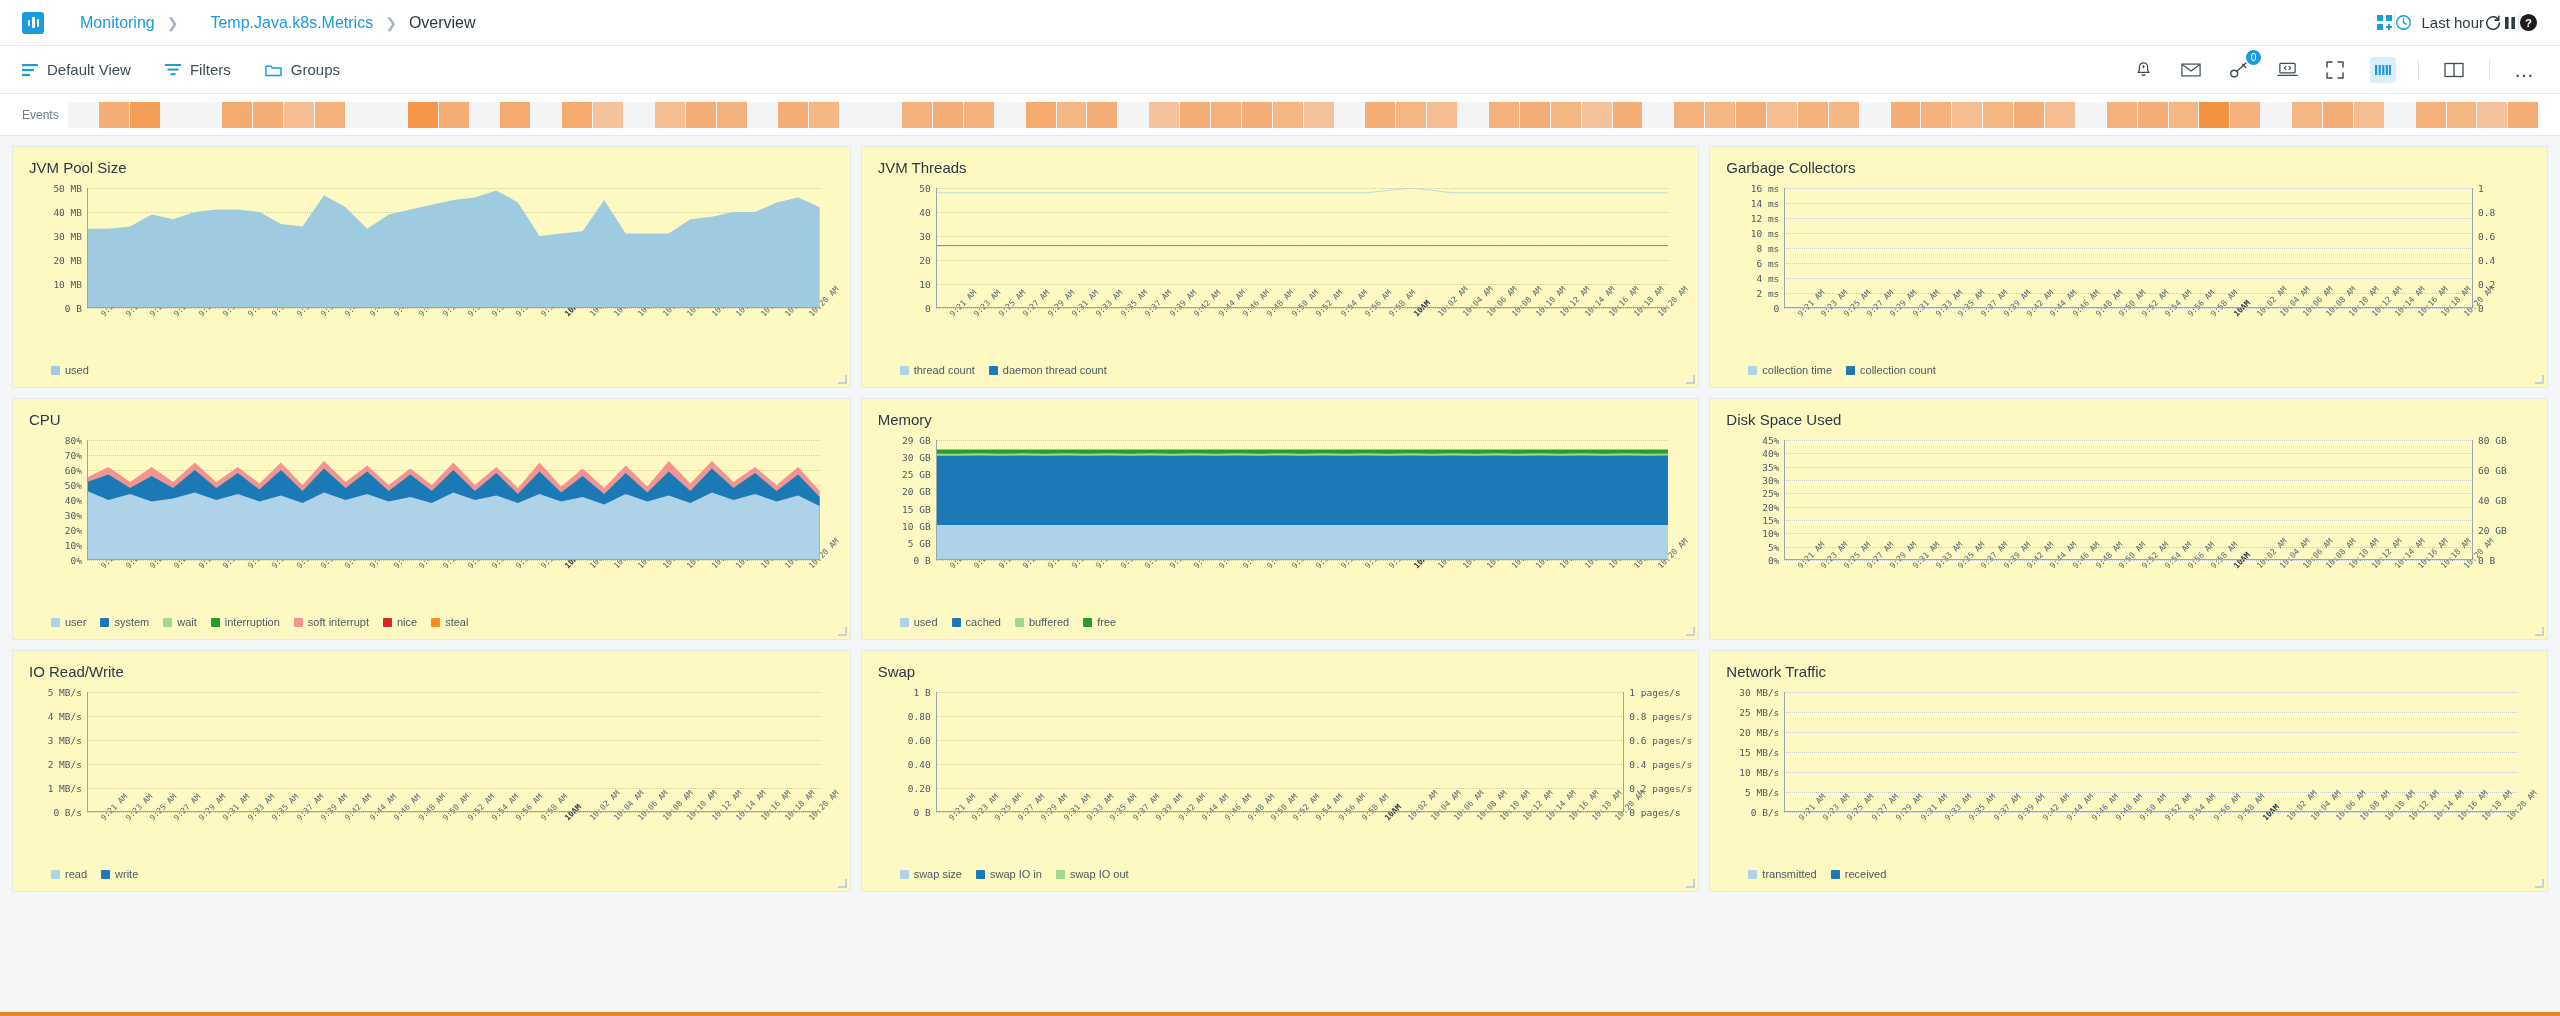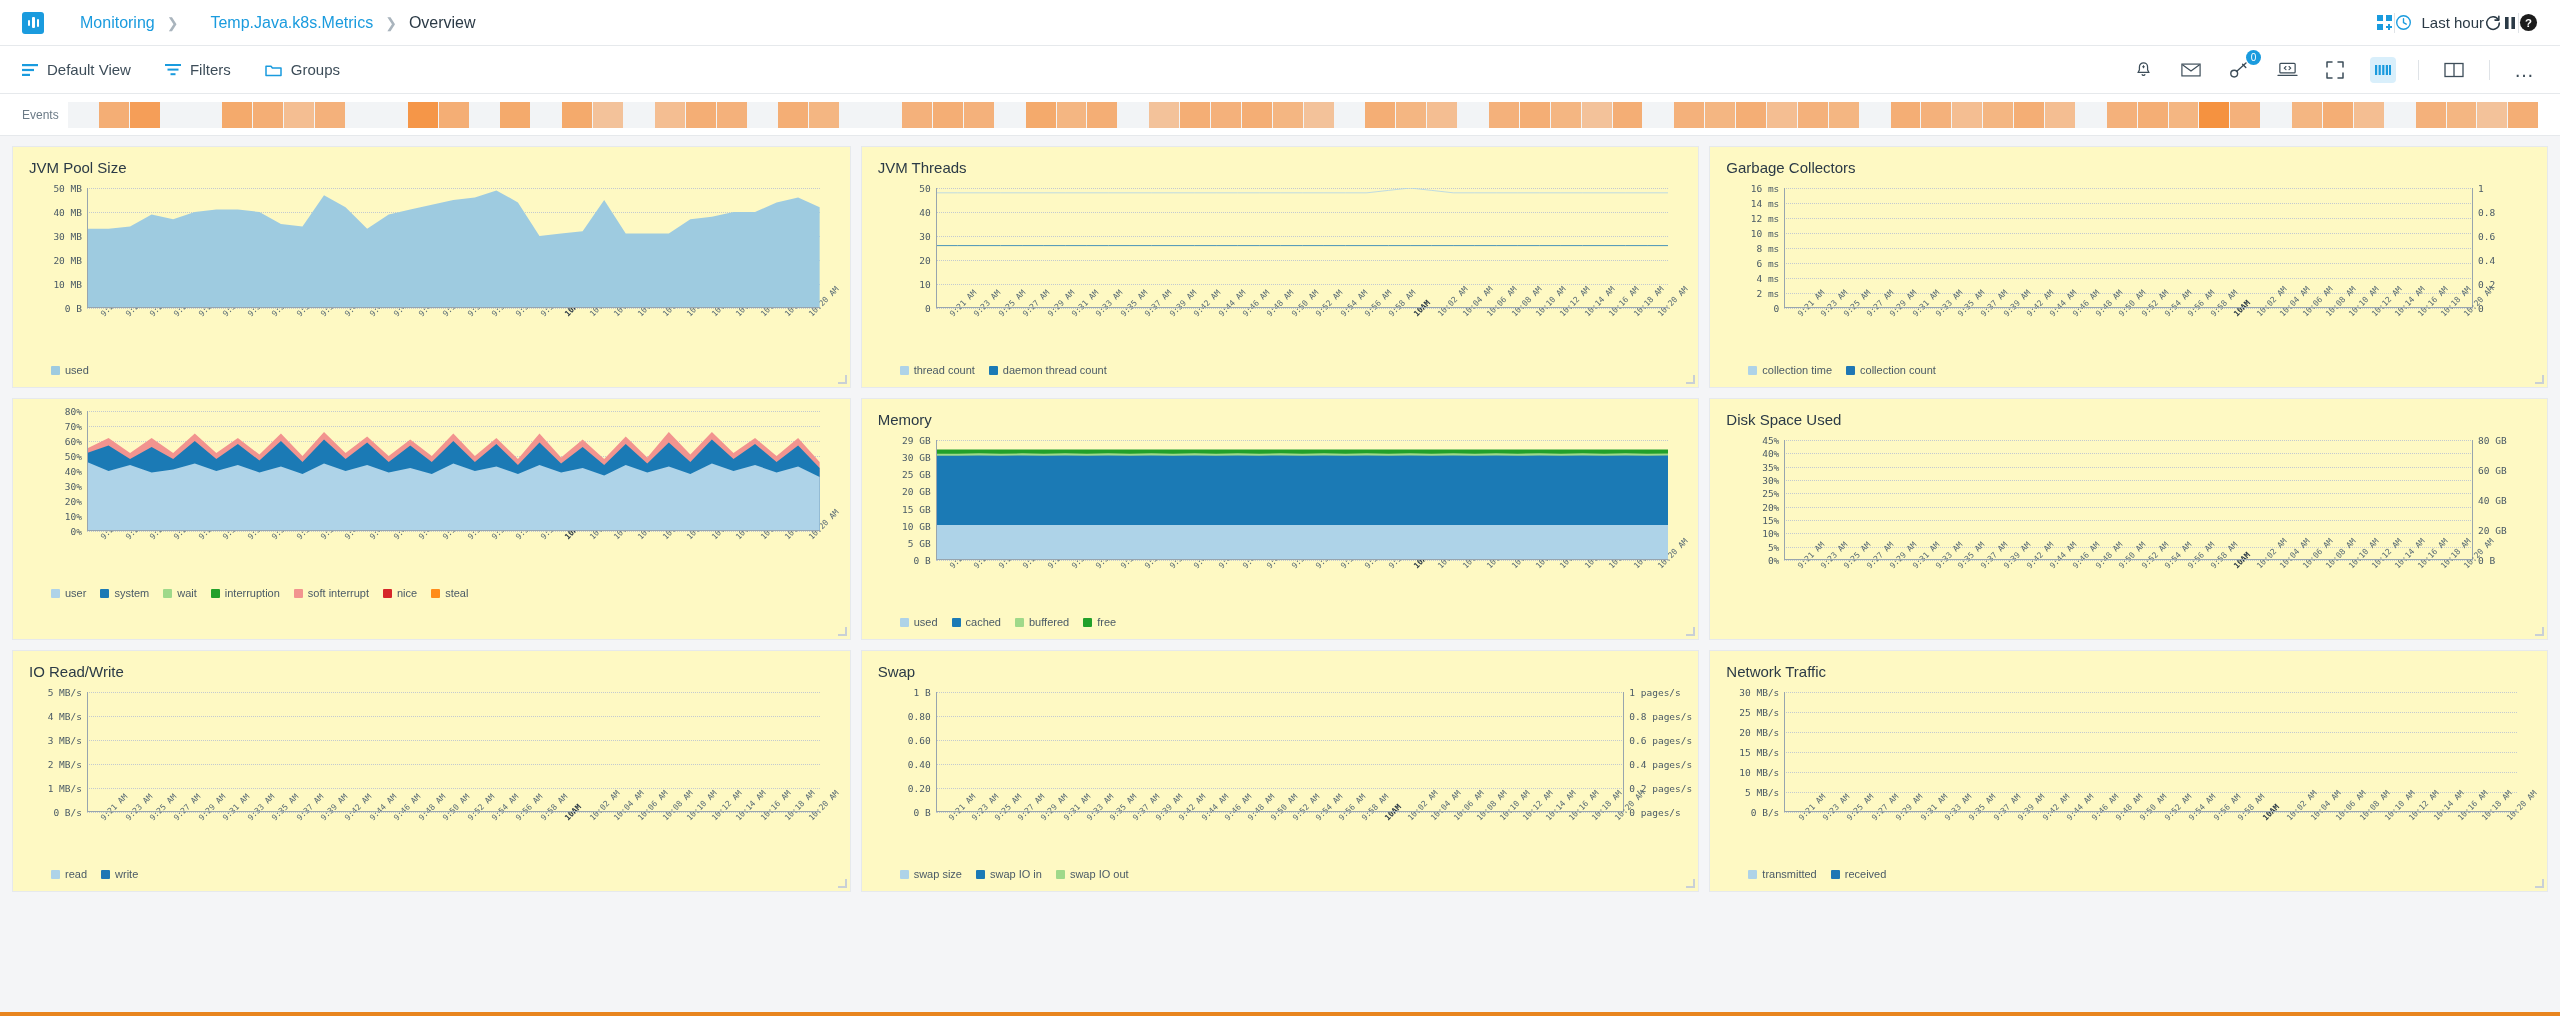--- a/index.html
+++ b/index.html
@@ -634,20 +634,21 @@
           <span>collection time</span>
         </div>
         <div class="lg">
           <span class="sw" style="background: rgb(31, 119, 180);"></span>
           <span>collection count</span>
         </div>
       </div>
       <div class="resize"></div>
     </div>
     <div class="panel">
+      <div class="panel-title">CPU</div>
       <div class="chart-area">
         <div class="plot noright">
           <div class="gl" style="top: 100%;"></div>
           <div class="ytick" style="top: 100%;">0%</div>
           <div class="gl" style="top: 87.5%;"></div>
           <div class="ytick" style="top: 87.5%;">10%</div>
           <div class="gl" style="top: 75%;"></div>
           <div class="ytick" style="top: 75%;">20%</div>
           <div class="gl" style="top: 62.5%;"></div>
           <div class="ytick" style="top: 62.5%;">30%</div>

